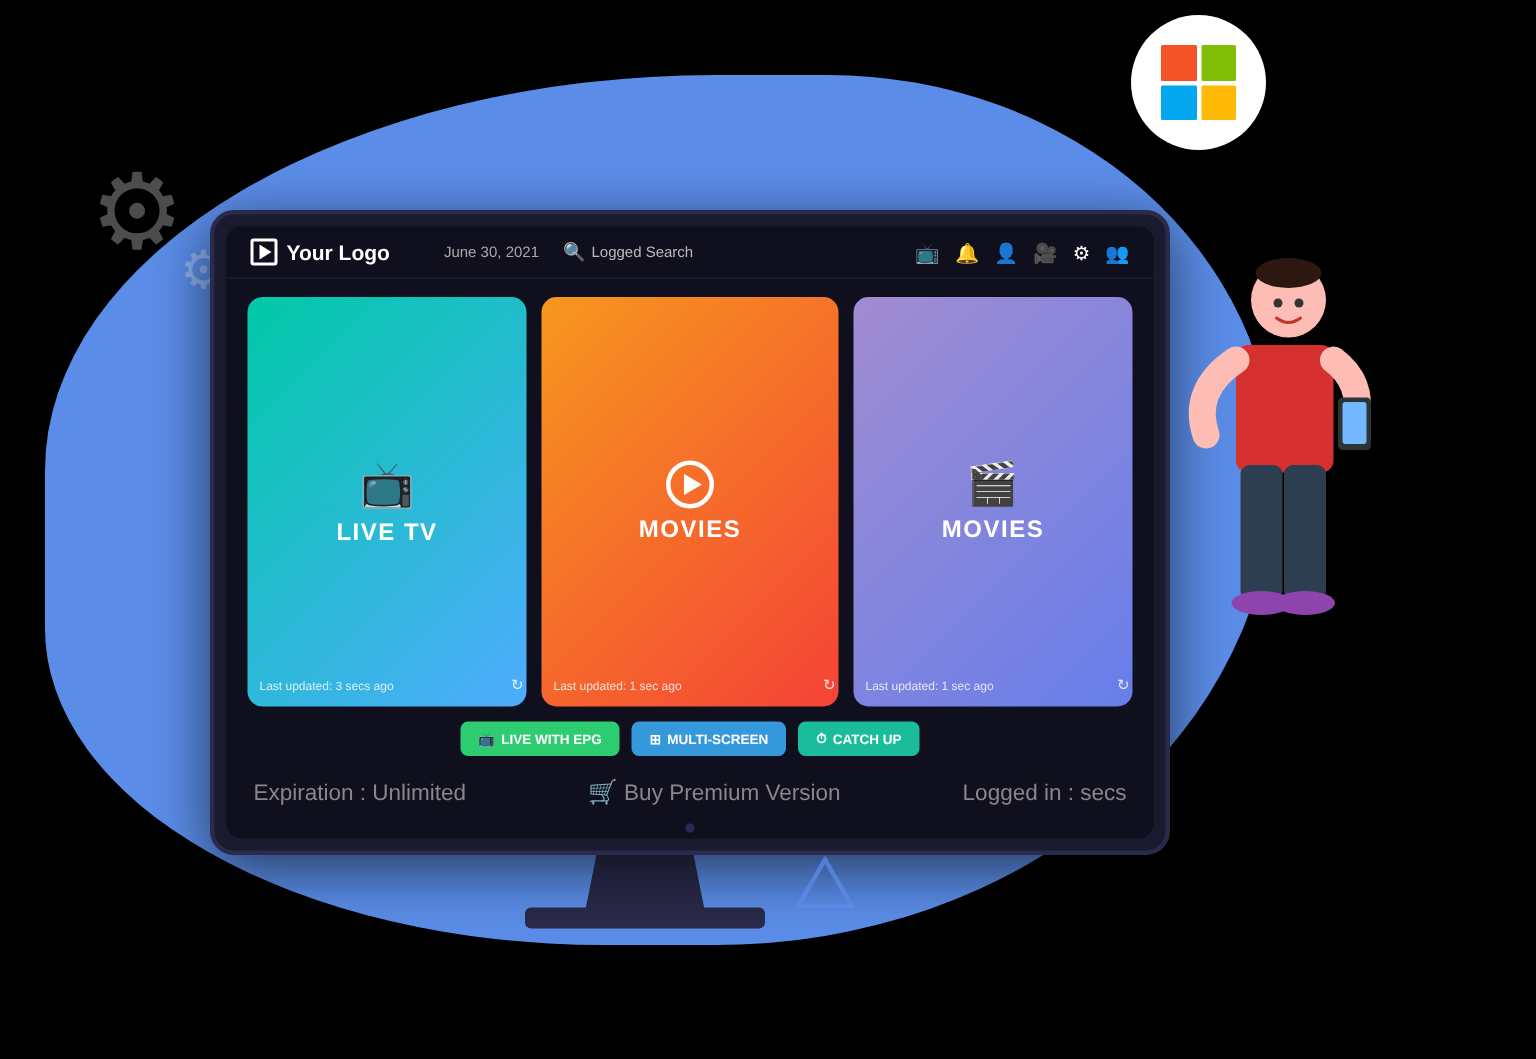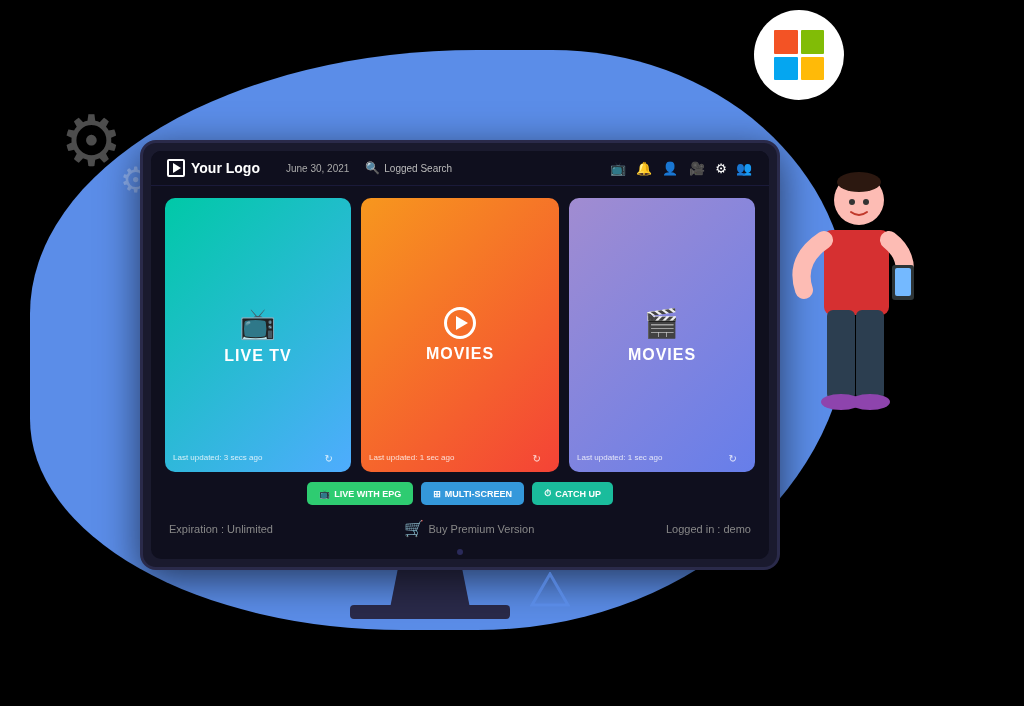--- a/index.html
+++ b/index.html
@@ -146,21 +146,21 @@
       margin-left: 2px;
     }
     .logo-text {
       color: white;
       font-size: 14px;
       font-weight: 700;
     }
     .date-text {
       color: #aaa;
       font-size: 10px;
-      margin-left: 16px;
+      margin-left: 26px;
       text-align: right;
     }
     .search-area {
       display: flex;
       align-items: center;
       gap: 4px;
       color: #bbb;
       font-size: 10px;
       margin-left: 6px;
     }
@@ -236,24 +236,24 @@
       color: white;
       font-size: 16px;
       font-weight: 700;
       text-align: center;
       letter-spacing: 1px;
     }
     .card-updated {
       position: absolute;
       bottom: 8px;
       left: 8px;
-      right: 18px;
+      right: 2px;
       display: flex;
       justify-content: space-between;
-      align-items: flex-start;
+      align-items: center;
       color: rgba(255,255,255,0.8);
       font-size: 8px;
     }
 
     
     .buttons-row {
       display: flex;
       gap: 8px;
       justify-content: center;
     }
@@ -299,21 +299,21 @@
 
     
     .footer-info {
       display: flex;
       justify-content: space-between;
       align-items: center;
       padding: 4px 4px;
     }
     .footer-text {
       color: #888;
-      font-size: 11px;
+      font-size: 15px;
     }
 
     
     .person {
       position: absolute;
       right: 100px;
       top: 160px;
       z-index: 8;
     }
 
@@ -436,21 +436,21 @@
           <span>CATCH UP</span>
         </button>
       </div>
 
       <div class="footer-info">
         <span class="footer-text">Expiration : Unlimited</span>
         <div style="display:flex;align-items:center;gap:4px;">
           <span>🛒</span>
           <span class="footer-text">Buy Premium Version</span>
         </div>
-        <span class="footer-text">Logged in : demo</span>
+        <span class="footer-text">Logged in : secs</span>
       </div>
     </div>
 
     <div class="screen-dot"></div>
   </div>
 </div>
 
 <div class="triangle-decor">
   <svg width="40" height="35" viewBox="0 0 40 35">
     <polygon points="20,2 38,33 2,33" fill="none" stroke="#5b8de8" stroke-width="3" opacity="0.7"></polygon>

